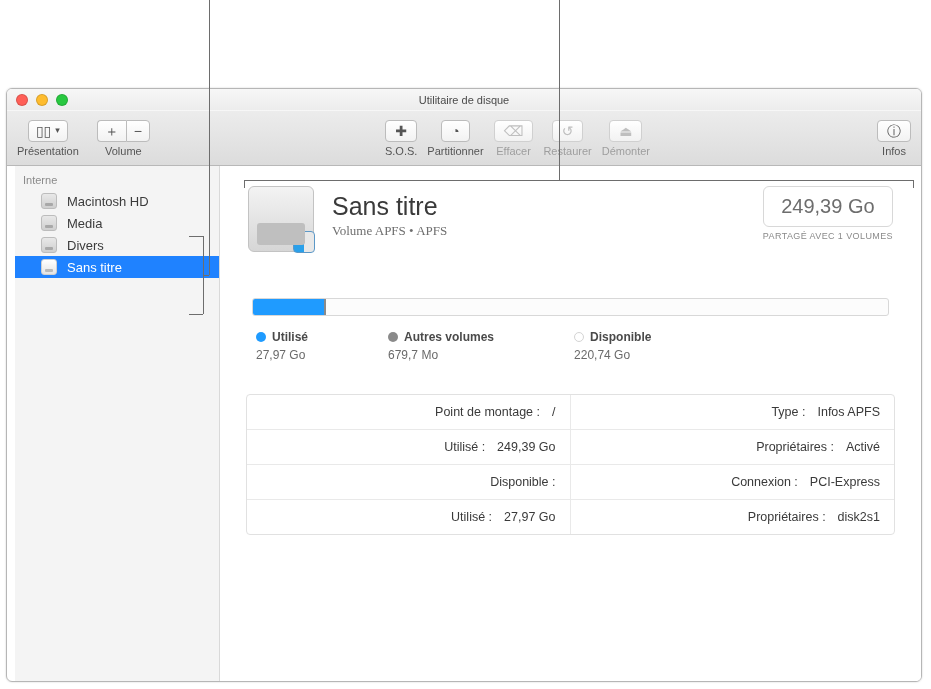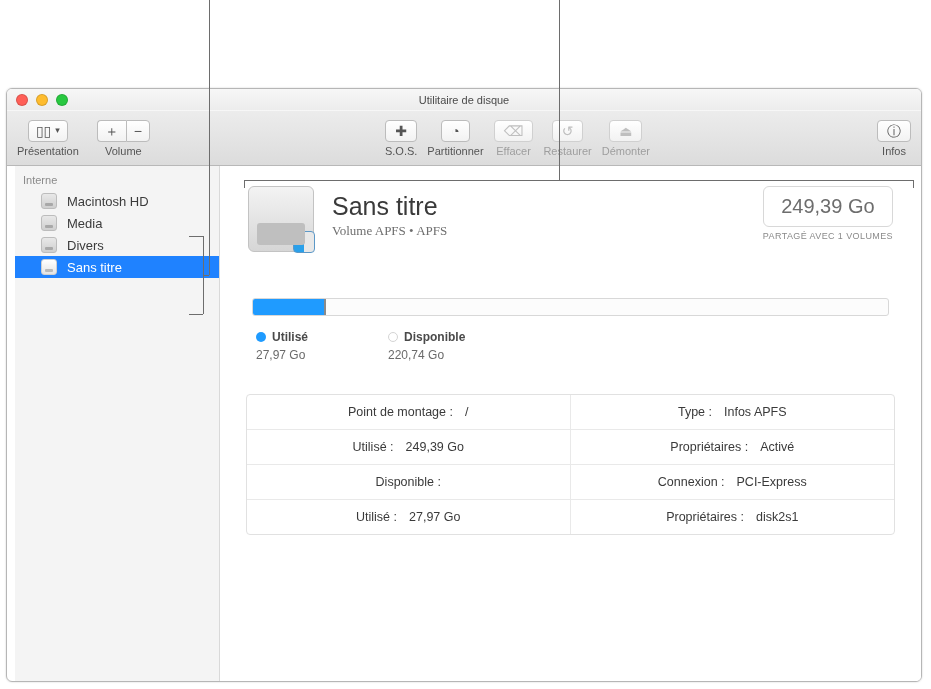--- a/index.html
+++ b/index.html
@@ -48,21 +48,21 @@
   .usage-fill-used { position:absolute; top:0; bottom:0; left:0; background:#1f9bff; }
   .usage-fill-other { position:absolute; top:0; bottom:0; background:#8a8a8a; }
   .legend { display:flex; gap: 80px; margin-top:14px; padding-left:4px; font-size:12px; color:#6a6a6a; }
   .legend-item { display:flex; flex-direction:column; gap:4px; }
   .legend-title { display:flex; align-items:center; gap:6px; font-weight:600; color:#4a4a4a; font-size:12px; }
   .swatch { width:10px; height:10px; border-radius:50%; }
   .sw-used { background:#1f9bff; }
   .sw-other { background:#8a8a8a; }
   .sw-avail { background:#fff; border:1px solid #d4d4d4; }
   .details { margin: 32px 26px 0 26px; border:1px solid #e1e1e1; border-radius:4px; display:grid; grid-template-columns: 1fr 1fr; font-size:12.5px; color:#3a3a3a; }
-  .detail-cell { padding: 10px 14px; border-bottom:1px solid #e9e9e9; display:flex; justify-content:center; gap:12px; }
+  .detail-cell { padding: 10px 14px; border-bottom:1px solid #e9e9e9; display:flex; justify-content:flex-end; gap:12px; }
   .details > .detail-cell:nth-child(odd) { border-right:1px solid #e9e9e9; }
   .details > .detail-cell:nth-last-child(-n+2) { border-bottom:none; }
   .detail-label { color:#3a3a3a; }
   .detail-value { color:#3a3a3a; text-align:right; }
   
   .callout { position:absolute; width:1px; background:#6d6d6d; pointer-events:none; }
   .callout.c1 { left:209px; top:0; height:88px; }
   .callout.c2 { left:559px; top:0; height:88px; }
   .callout-h { position:absolute; height:1px; background:#6d6d6d; pointer-events:none; }
   .side-callout-v { position:absolute; width:1px; background:#6d6d6d; }
@@ -205,20 +205,27 @@
         <div class="legend">
           <div class="legend-item">
             <div class="legend-title">
                 <span class="swatch sw-used"></span>
                 <span>Utilisé</span>
               </div>
             <div>27,97 Go</div>
           </div>
           <div class="legend-item">
             <div class="legend-title">
+                <span class="swatch sw-other"></span>
+                <span>Autres volumes</span>
+              </div>
+            <div>679,7 Mo</div>
+          </div>
+          <div class="legend-item">
+            <div class="legend-title">
                 <span class="swatch sw-avail"></span>
                 <span>Disponible</span>
               </div>
             <div>220,74 Go</div>
           </div>
         </div>
       </div>
 
       <div class="details">
         <div class="detail-cell">

